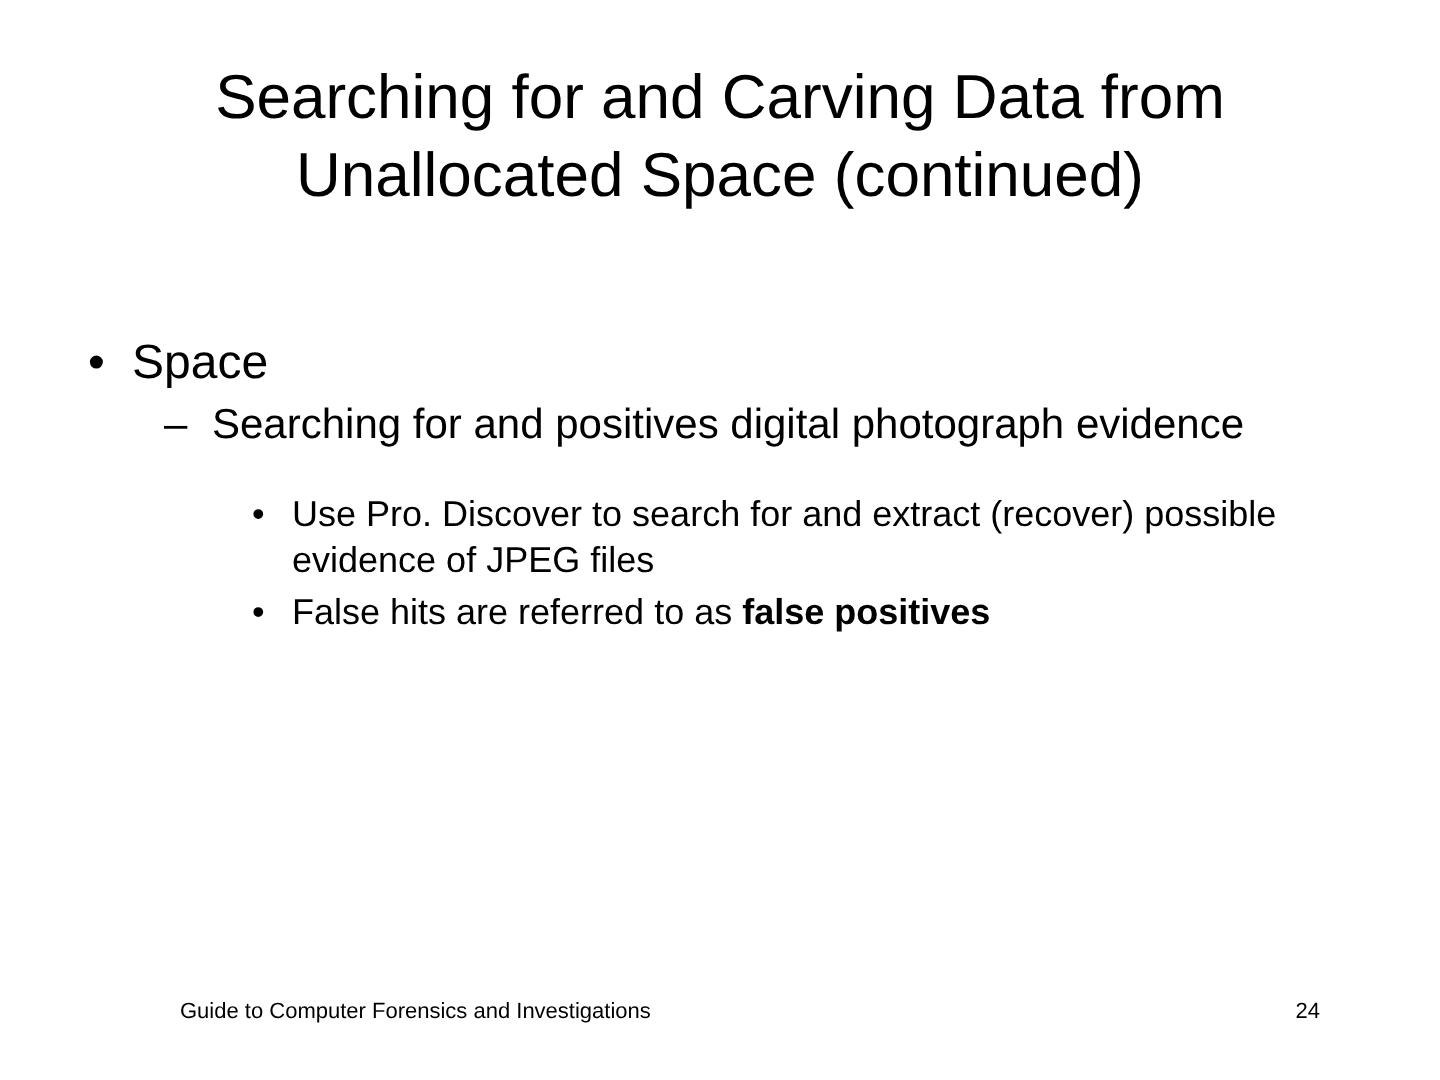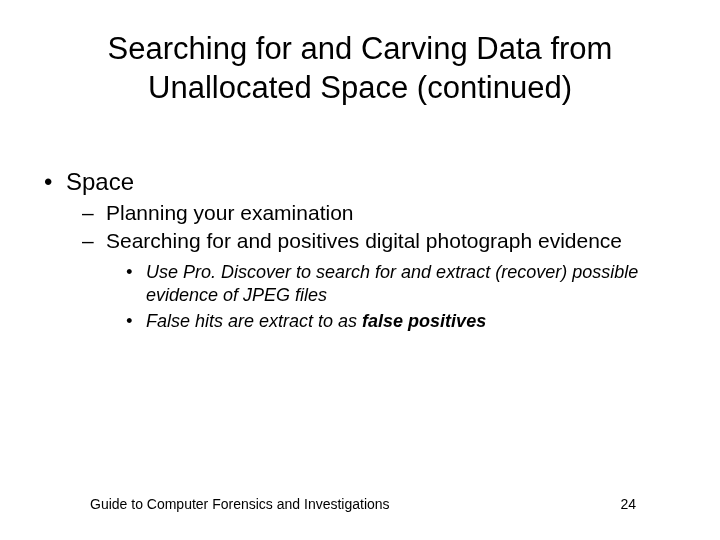--- a/index.html
+++ b/index.html
@@ -47,64 +47,62 @@
       margin-bottom: 2px;
     }
     .level2::before {
       content: "–";
       position: absolute;
       left: -24px;
       top: 0;
     }
     .level3-wrap {
       padding-left: 40px;
-      margin-top: 7px;
-      font-style: italic;
+      margin-top: 20px;
     }
     .level3 {
       font-size: 18px;
       list-style: none;
       position: relative;
       line-height: 1.3;
       margin-bottom: 2px;
     }
     .level3::before {
       content: "•";
       position: absolute;
       left: -20px;
       top: 0;
     }
     .bold { font-weight: bold; }
     .footer {
       position: absolute;
       bottom: 28px;
       left: 0;
       right: 0;
-      padding: 0 84px 0 90px;
+      padding: 0 60px 0 90px;
       display: flex;
       justify-content: space-between;
-      font-size: 14px;
+      font-size: 11px;
     }
   </style>
 </head>
 <body>
 
 <h1 class="title">Searching for and Carving Data from Unallocated Space (continued)</h1>
 
 <div class="content">
   <div class="level1">
     <span>Space</span>
     <div class="level2-wrap">
-      <div class="level2">Planning your examination</div>
       <div class="level2">
         <span>Searching for and positives digital photograph evidence</span>
         <div class="level3-wrap">
           <div class="level3">Use Pro. Discover to search for and extract (recover) possible evidence of JPEG files</div>
           <div class="level3">
-            <span>False hits are extract to as </span><span class="bold">false positives</span>
+            <span>False hits are referred to as </span><span class="bold">false positives</span>
           </div>
         </div>
       </div>
     </div>
   </div>
 </div>
 
 <div class="footer">
   <span>Guide to Computer Forensics and Investigations</span>
   <span>24</span>

